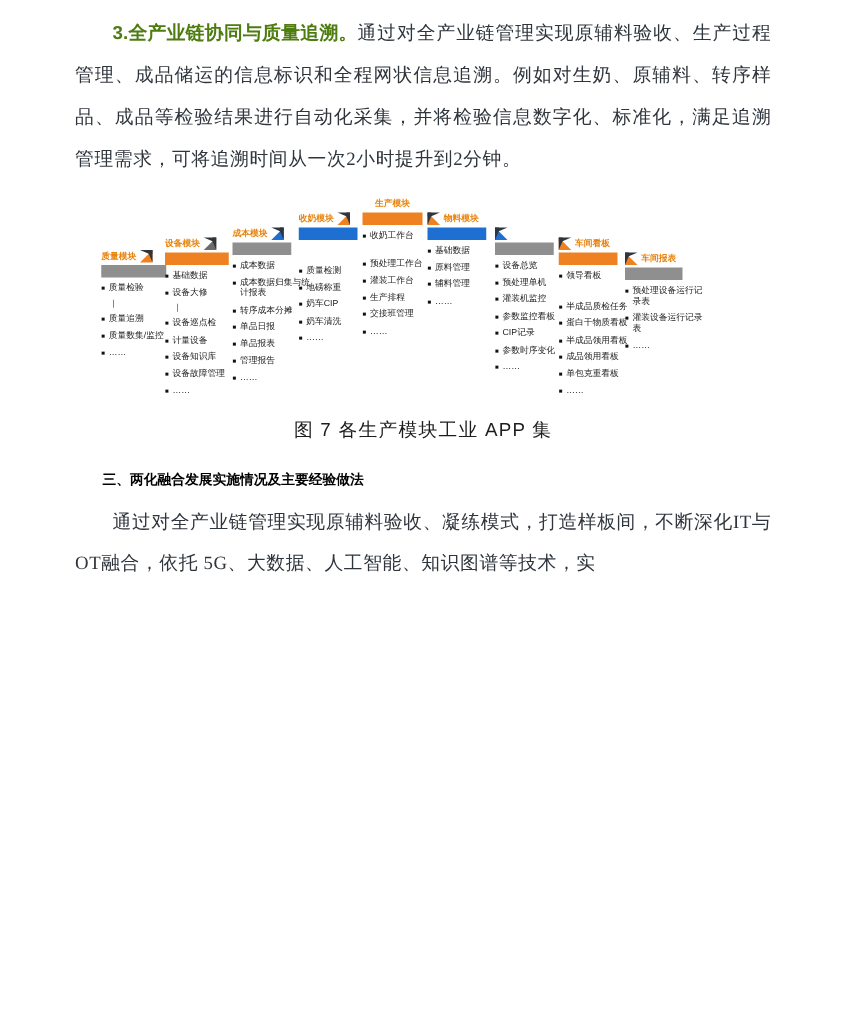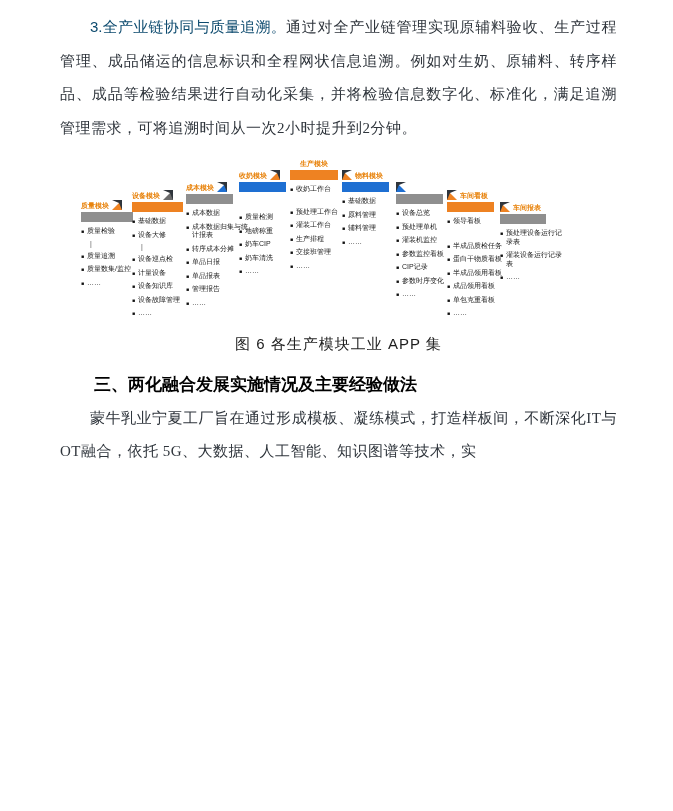--- a/index.html
+++ b/index.html
@@ -8,25 +8,25 @@
     margin:0 auto;overflow:hidden;
     font-family:"Liberation Serif","DejaVu Serif",serif;color:#2f353c;
   }
   .content{position:absolute;left:60px;top:10px;width:557px;}
   .para{
     font-size:15px;line-height:33.5px;text-align:justify;text-indent:2em;
     margin:0;letter-spacing:0.5px;
   }
   .para .lead{
     font-family:"Liberation Sans","DejaVu Sans",sans-serif;
-    font-weight:400;color:#0c4a6e;letter-spacing:0;
+    font-weight:700;color:#4d7c0f;letter-spacing:0;
   }
   .section-heading{
     font-family:"Liberation Sans","DejaVu Sans",sans-serif;
-    font-weight:700;color:#000;font-size:17px;line-height:33.5px;
+    font-weight:700;color:#000;font-size:11px;line-height:33.5px;
     text-indent:2em;margin:2px 0 0 0;letter-spacing:0;
   }
   .caption{
     font-family:"Liberation Sans","DejaVu Sans",sans-serif;
     font-size:15px;color:#1d1d1d;text-align:center;margin:8px 0 14px 0;
     letter-spacing:1px;
   }
   
   .diagram{position:relative;height:174px;margin-top:8px;}
   .dcol{position:absolute;font-family:"Liberation Sans","DejaVu Sans",sans-serif;}
@@ -329,21 +329,21 @@
               <span>灌装设备运行记录表</span>
             </div>
             <div class="ditem" style="color: rgb(34, 34, 34);">
               <span class="dbullet">■</span>
               <span>……</span>
             </div>
           </div>
         </div>
       </div>
 
-    <div class="caption">图 6 各生产模块工业 APP 集</div>
+    <div class="caption">图 7 各生产模块工业 APP 集</div>
 
 
     <h3 class="section-heading">三、两化融合发展实施情况及主要经验做法</h3>
 
-    <p class="para"><span>蒙牛乳业宁夏工厂旨在通过形成模板、凝练模式，打造样板间，不断深化IT与OT融合，依托 5G、大数据、人工智能、知识图谱等技术，实</span></p>
+    <p class="para"><span>通过对全产业链管理实现原辅料验收、凝练模式，打造样板间，不断深化IT与OT融合，依托 5G、大数据、人工智能、知识图谱等技术，实</span></p>
 
   </div>
 </div>
 
 </body></html>

